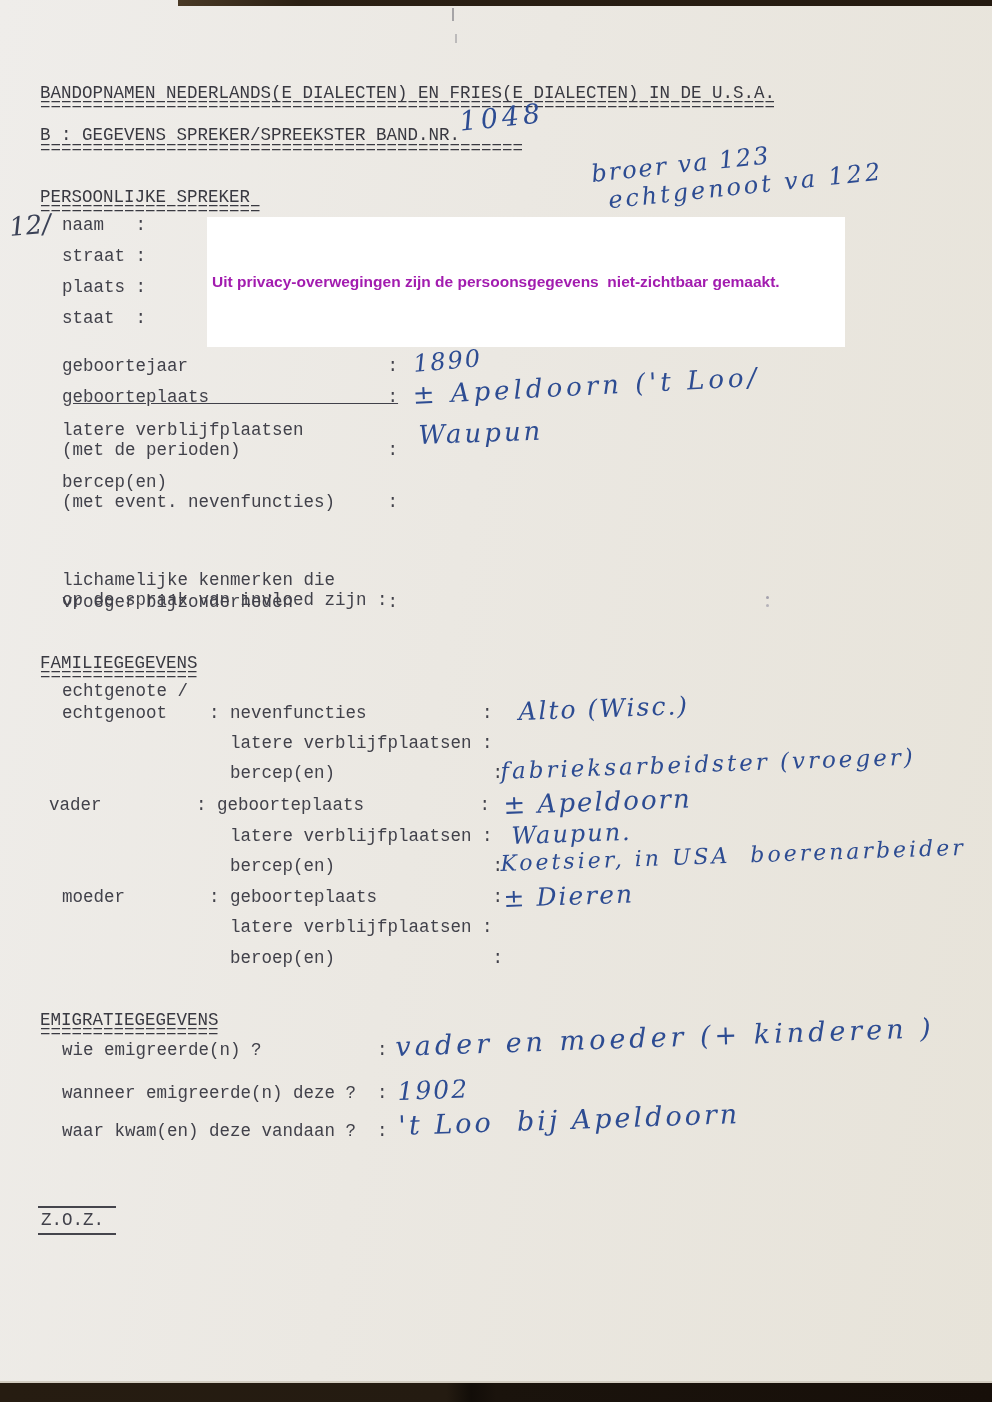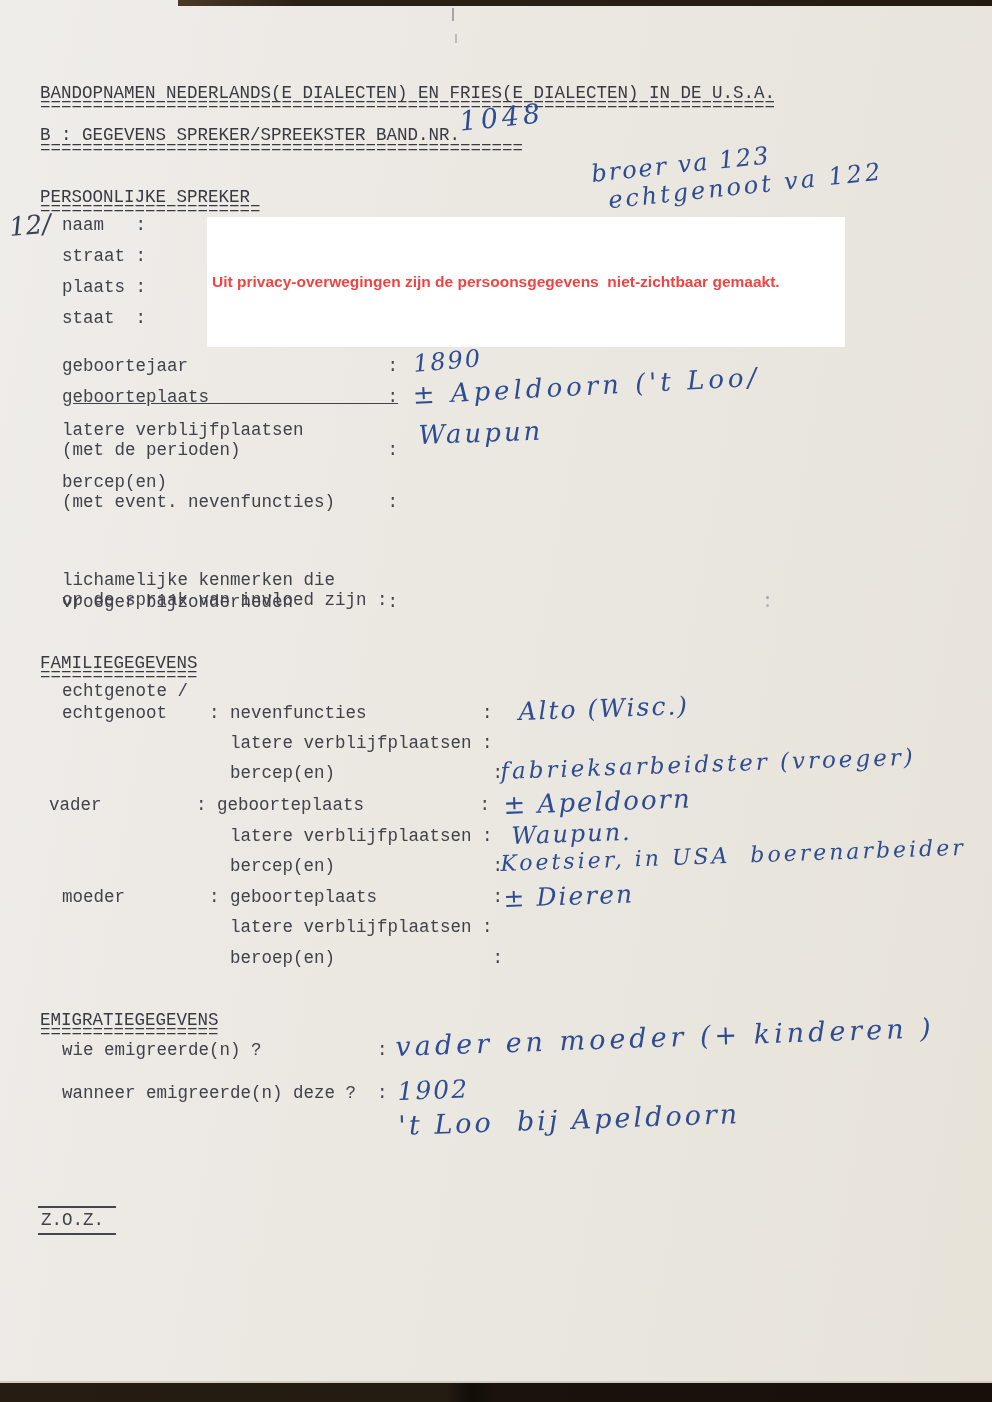--- a/index.html
+++ b/index.html
@@ -7,21 +7,21 @@
         background:linear-gradient(100deg,#efedea 0%,#ebe8e2 45%,#e7e3d9 100%);}
   .tw{position:absolute;font-family:"Liberation Mono","DejaVu Sans Mono",monospace;
       font-size:17.5px;line-height:20px;color:#41414a;white-space:pre;}
   .tw.head{color:#393941;}
   .hw{position:absolute;font-family:"DejaVu Serif","Liberation Serif",serif;
       font-style:italic;color:#2d4c92;white-space:pre;transform:rotate(-2deg);
       transform-origin:left top;}
   .privacy-box{position:absolute;left:207px;top:217px;width:638px;height:130px;
       background:#ffffff;display:flex;align-items:center;}
   .privacy-box span{font-family:"Liberation Sans","DejaVu Sans",sans-serif;
-      font-weight:bold;font-size:15.5px;color:#ef4444;white-space:pre;padding-left:5px;}
+      font-weight:bold;font-size:15.5px;color:#a21caf;white-space:pre;padding-left:5px;}
   .zoz{position:absolute;left:38px;top:1206px;display:inline-block;
       border-top:2px solid #45454c;border-bottom:2px solid #45454c;
       padding:2px 12px 3px 3px;font-family:"Liberation Mono","DejaVu Sans Mono",monospace;
       font-size:17.5px;color:#41414a;}
   .top-strip{position:absolute;left:178px;top:0;width:814px;height:6px;
       background:linear-gradient(90deg,#4a3a26 0%,#2b2014 15%,#241a10 100%);}
   .bottom-band{position:absolute;left:0;top:1381px;width:992px;height:21px;
       border-top:2px solid #d2ccc0;
       background:linear-gradient(90deg,#261c11 0%,#241b11 45%,#120d08 47.5%,#1a130c 50%,#170f09 100%);}
   .artifact{position:absolute;background:rgba(70,70,82,0.42);}
@@ -111,17 +111,18 @@
 
   <div class="tw head" style="left:40px;top:1010px;">EMIGRATIEGEGEVENS</div>
   <div class="tw head" style="left:40px;top:1022px;">=================</div>
 
   <div class="tw" style="left:62px;top:1040px;">wie emigreerde(n) ?           :</div>
   <div class="hw" style="left:395px;top:1031px;font-size:27px;letter-spacing:4px;">vader en moeder (+ kinderen )</div>
 
   <div class="tw" style="left:62px;top:1083px;">wanneer emigreerde(n) deze ?  :</div>
   <div class="hw" style="left:397px;top:1077px;font-size:25px;letter-spacing:2px;">1902</div>
 
+  <div class="tw" style="left:62px;top:1121px;">waar kwam(en) deze vandaan ?  :</div>
   <div class="hw" style="left:398px;top:1110px;font-size:27px;letter-spacing:3px;">'t Loo  bij Apeldoorn</div>
 
   <div class="zoz">Z.O.Z.</div>
 
 </div>
 
 </body></html>

